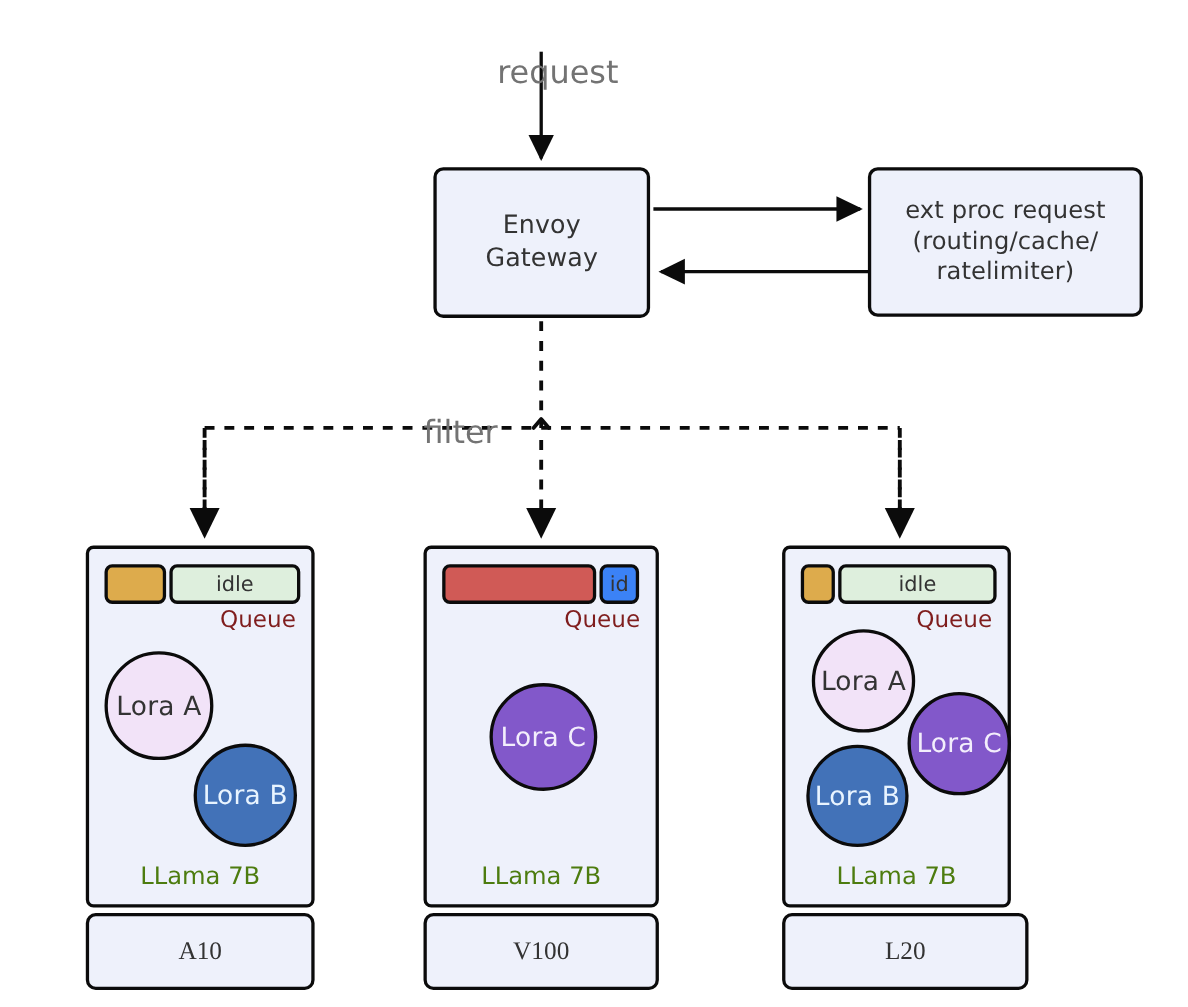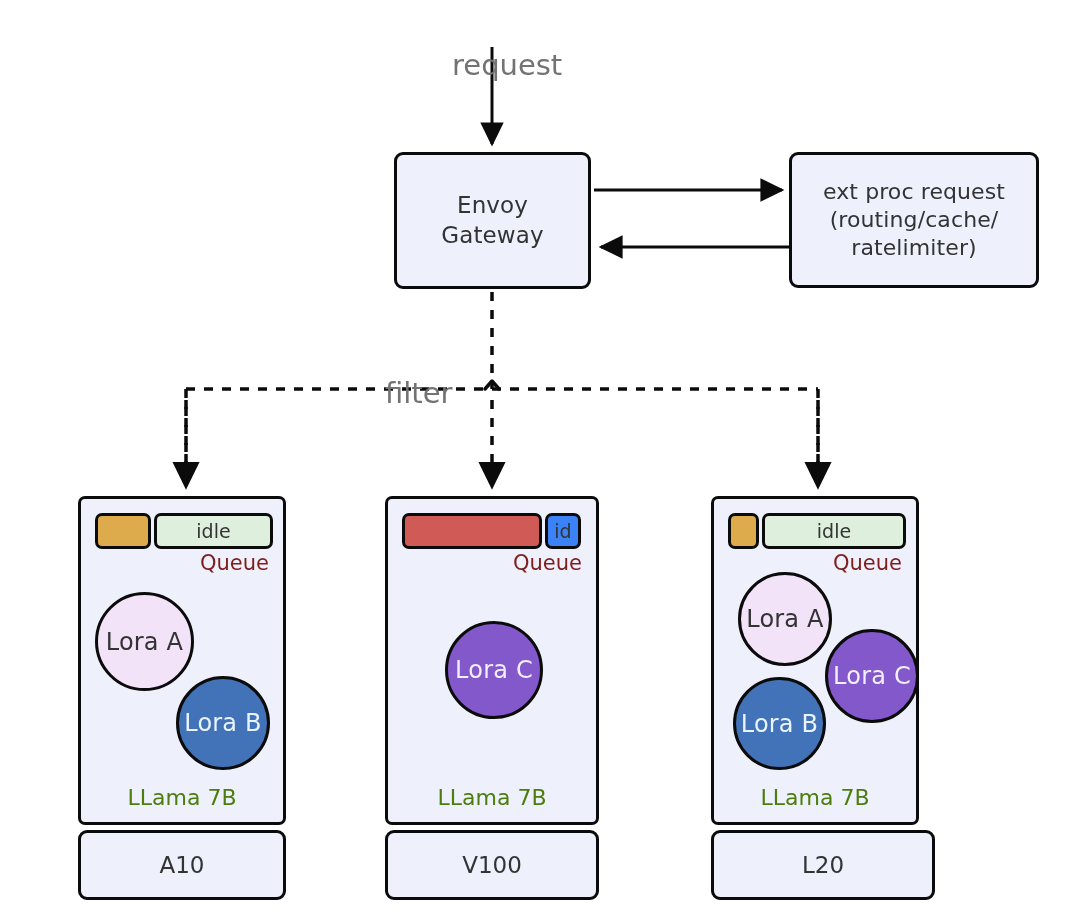--- a/index.html
+++ b/index.html
@@ -127,20 +127,21 @@
     position: absolute;
     box-sizing: border-box;
     background: #eef1fb;
     border: 3px solid #0b0b0b;
     border-radius: 9px;
     display: flex;
     align-items: center;
     justify-content: center;
     font-size: 23px;
     color: #333333;
+    font-family: Liberation Serif, serif;
   }
 </style>
 </head>
 <body>
 
 <div id="canvas">
 
   <svg id="arrow-layer" viewBox="0 0 1080 915" width="1080" height="915">
     <defs>
       <marker id="ah" markerWidth="9" markerHeight="9" refX="7.2" refY="4.5" orient="auto" markerUnits="strokeWidth">

